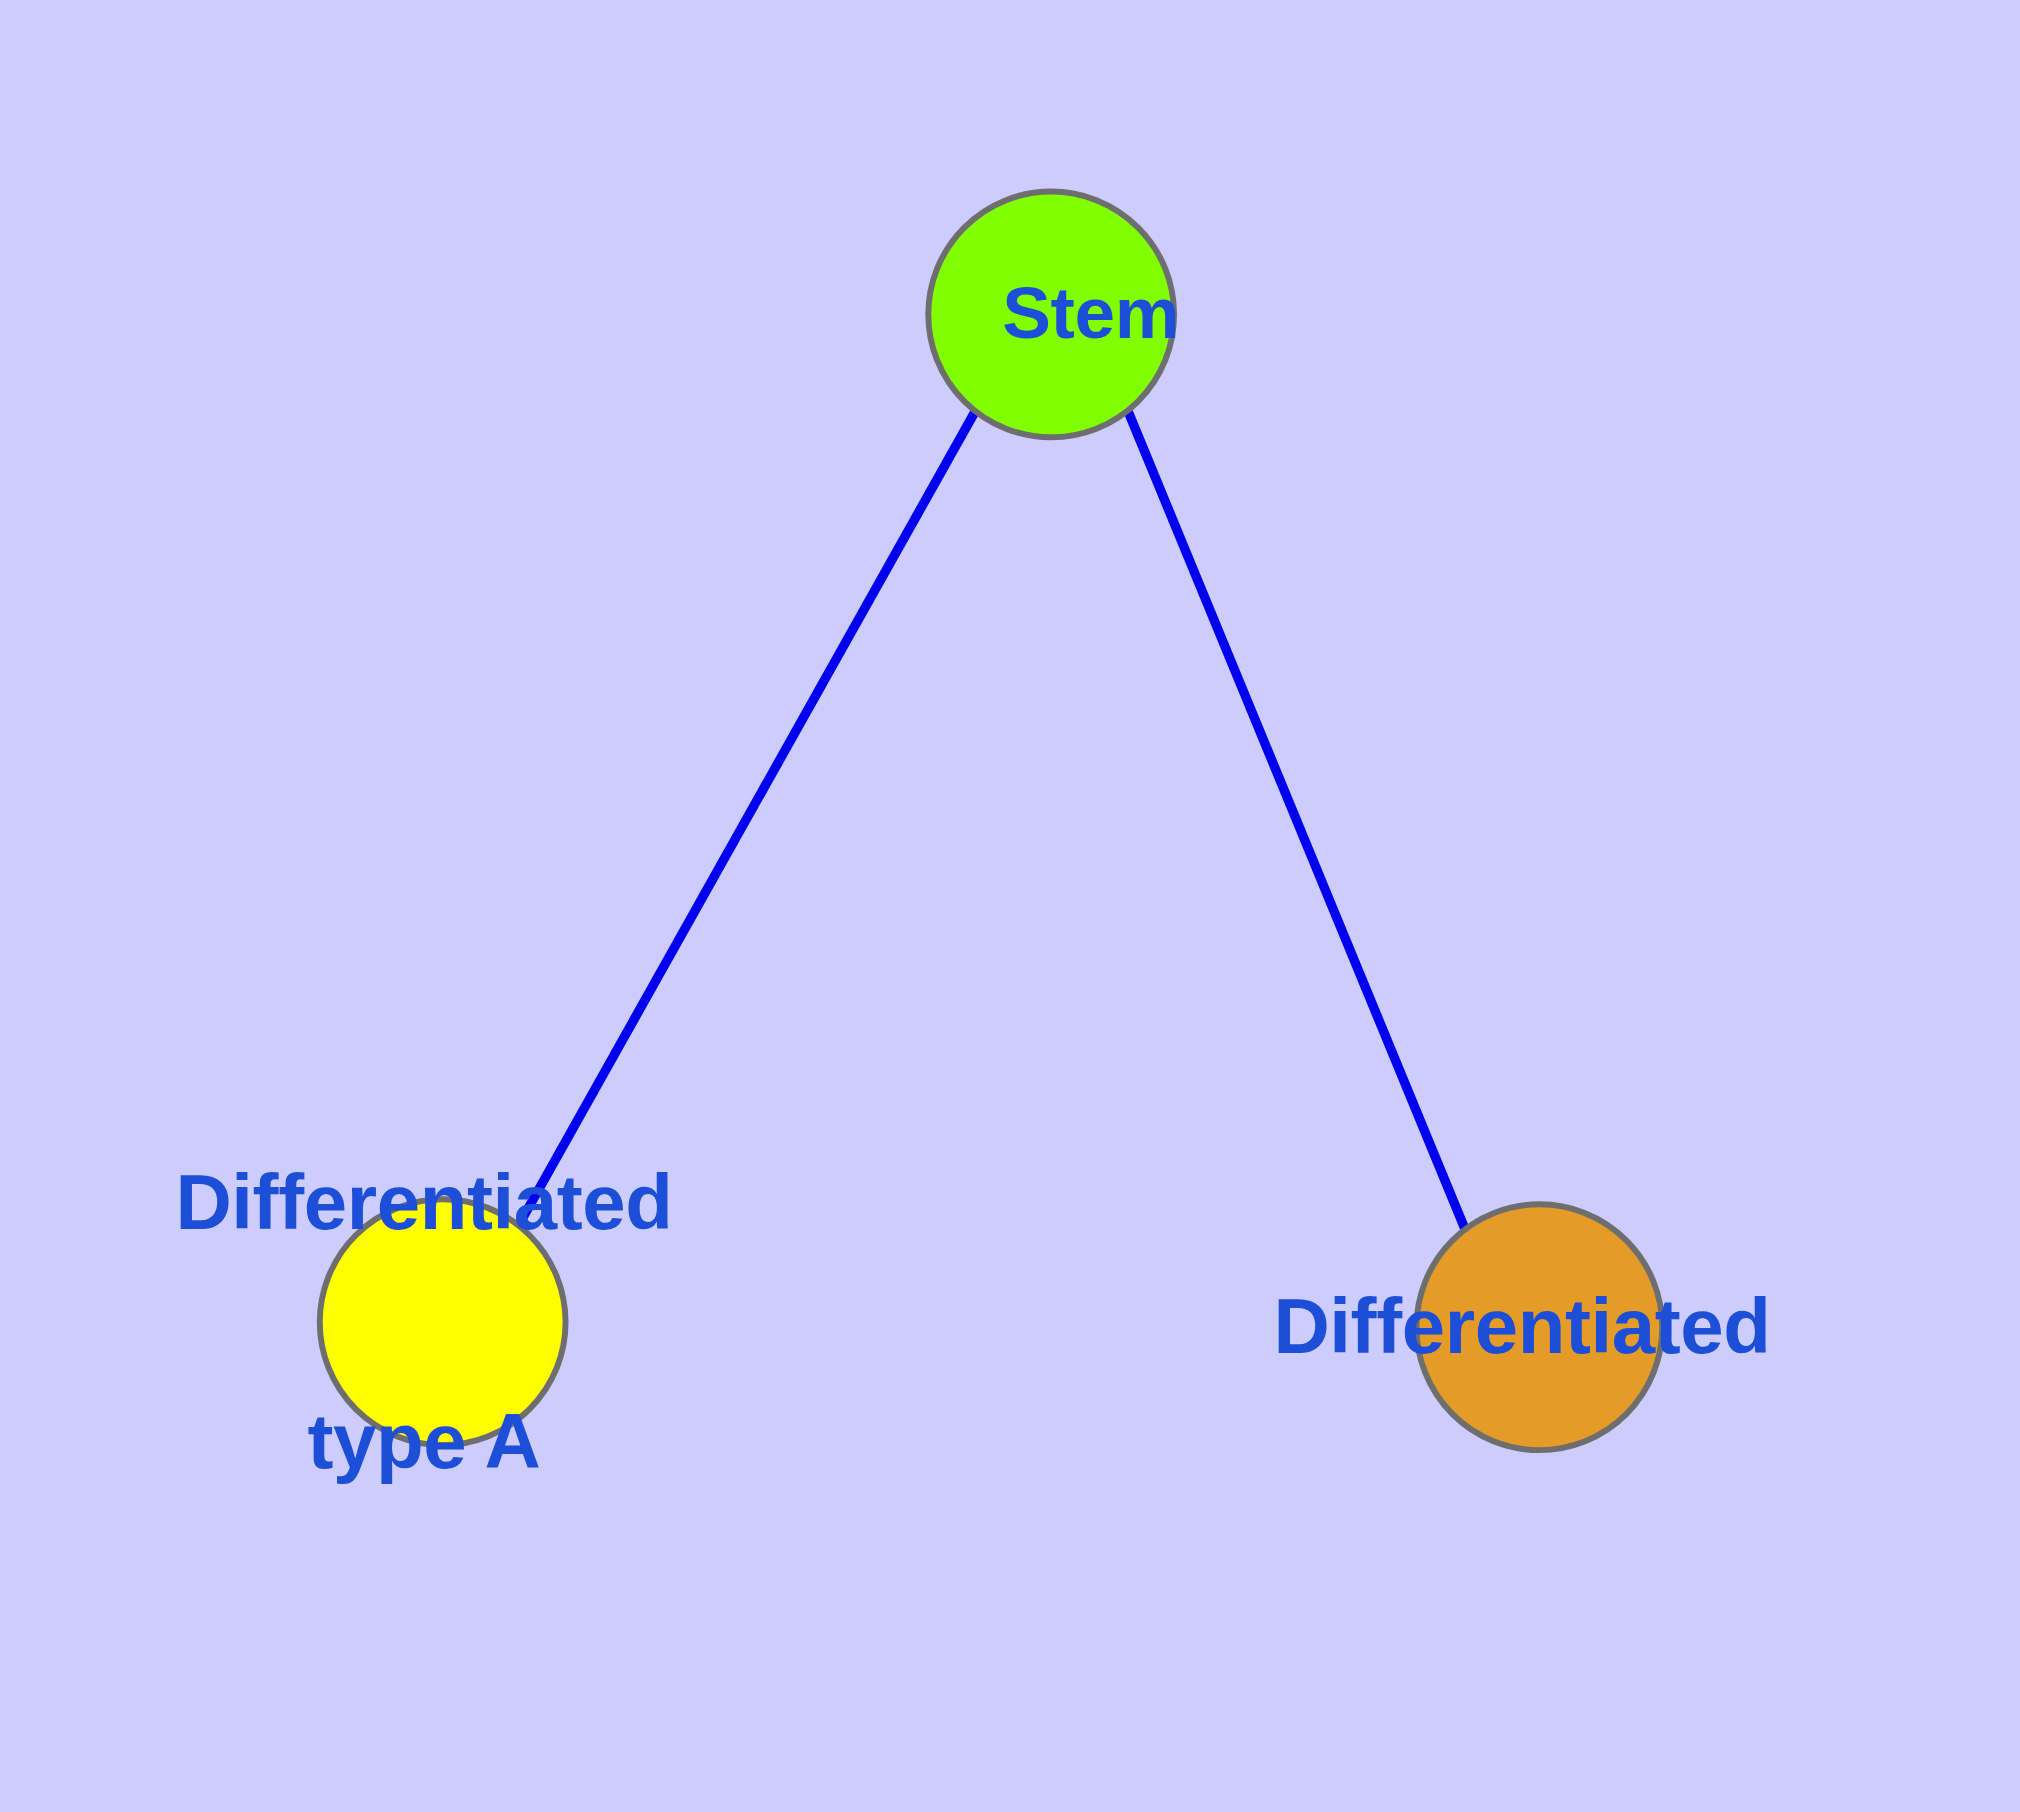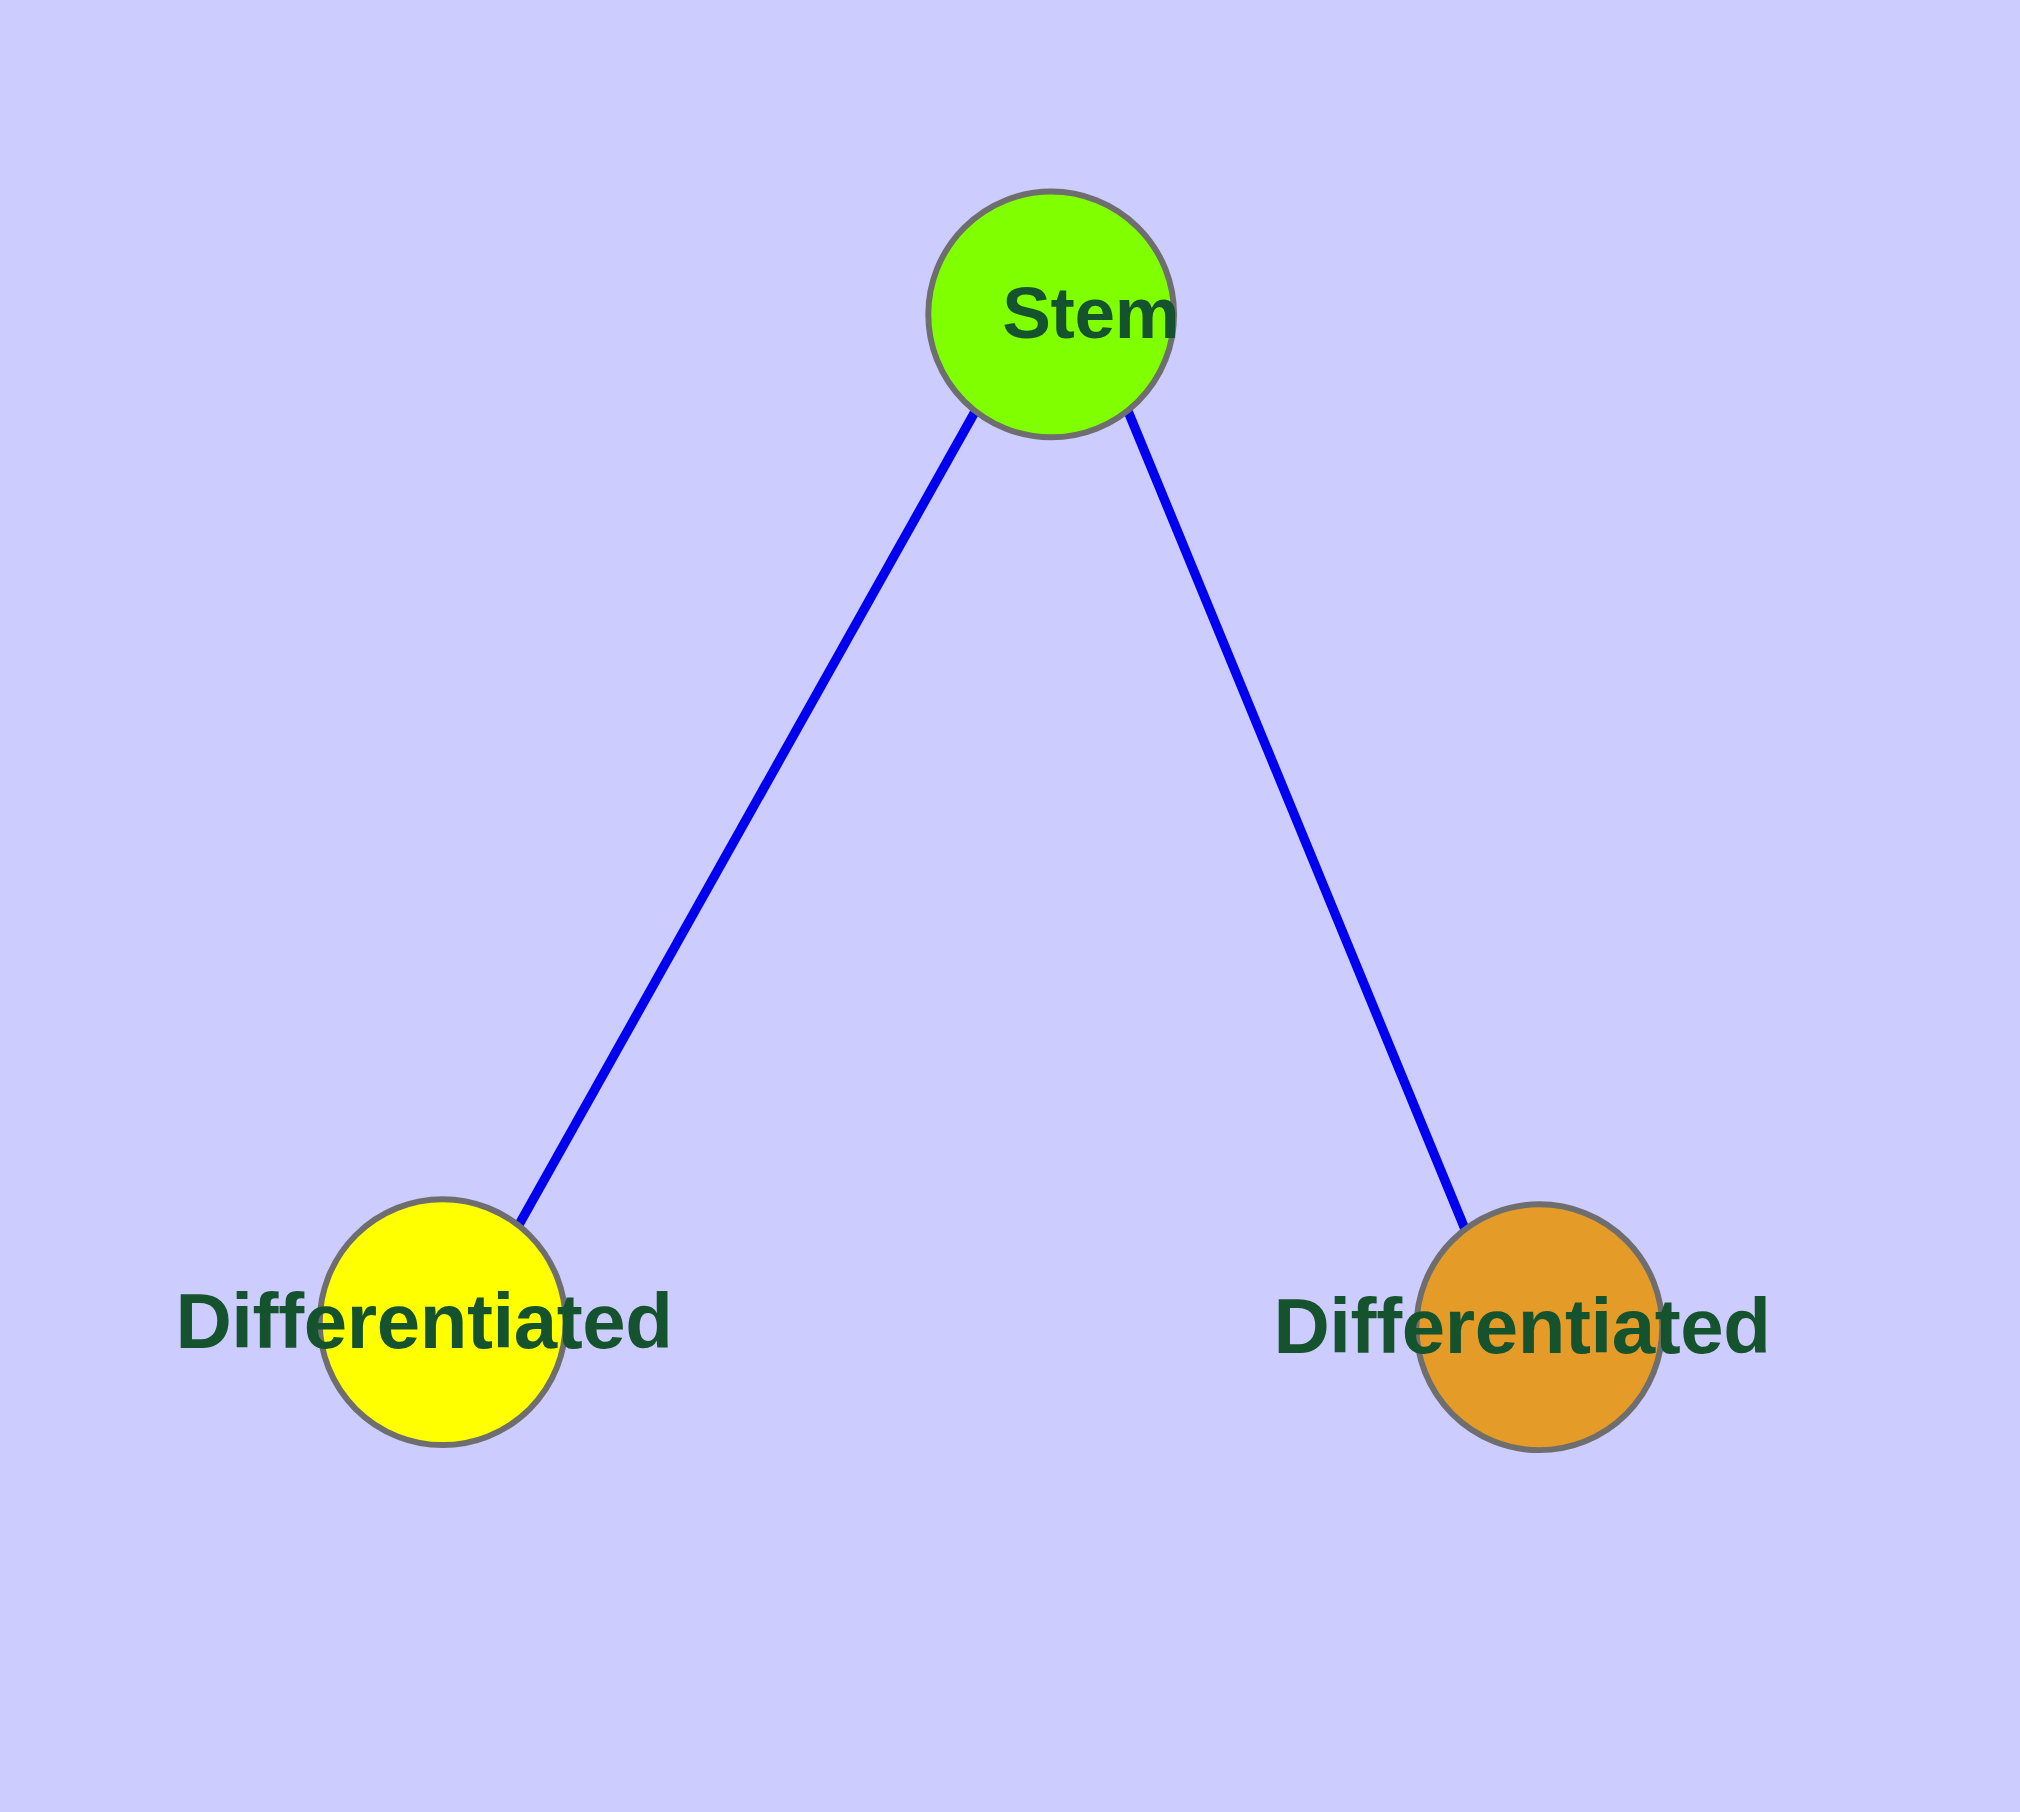--- a/index.html
+++ b/index.html
@@ -20,21 +20,21 @@
     position: absolute;
     left: 0;
     top: 0;
     width: 2021px;
     height: 1812px;
     display: block;
   }
   .node-label {
     position: absolute;
     text-align: center;
-    color: #14532d;
+    color: #1d4ed8;
     font-weight: bold;
     font-family: "Liberation Sans", "DejaVu Sans", sans-serif;
     line-height: 1.02;
     white-space: pre;
     pointer-events: none;
     letter-spacing: -0.4px;
   }
   #label-stem {
     font-size: 73px;
     left: 1051px;
@@ -77,20 +77,21 @@
       <circle cx="1816" cy="1566" r="145" fill="#e49b28" stroke="#6e6e6e" stroke-width="7"></circle>
     </g>
   </svg>
 
   <div class="node-label" id="label-stem">
     <span>Stem</span>
   </div>
 
   <div class="node-label" id="label-diff-a">
     <div>Differentiated</div>
+    <div>type A</div>
   </div>
 
   <div class="node-label" id="label-diff-b">
     <div>Differentiated</div>
   </div>
 
 </div>
 
 
 </body></html>

